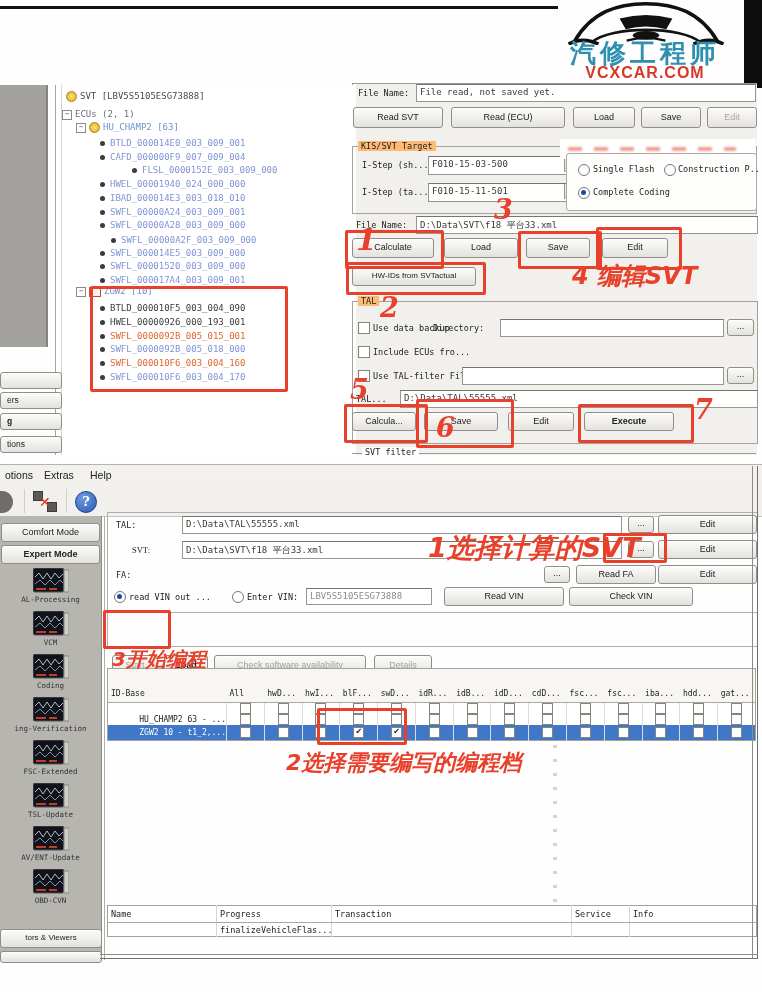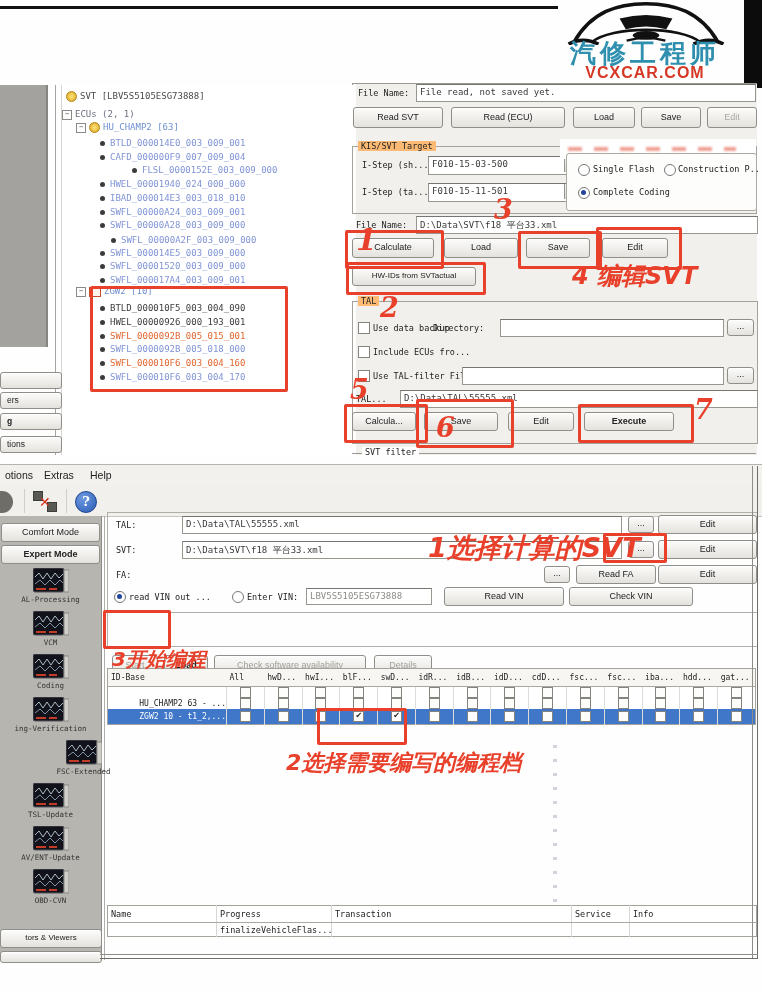--- a/index.html
+++ b/index.html
@@ -61,29 +61,29 @@
   #stub-buttons div.btn:nth-of-type(1){top:372px;}
   #stub-buttons div.btn:nth-of-type(2){top:392px;}
   #stub-buttons div.btn:nth-of-type(3){top:413px;font-weight:bold;}
   #stub-buttons div.btn:nth-of-type(4){top:436px;}
   
   .sb-item{position:absolute;left:0;width:101px;height:42px;text-align:center;}
   #sb-items div.sb-item:nth-of-type(1){top:568px;}
   #sb-items div.sb-item:nth-of-type(2){top:611px;}
   #sb-items div.sb-item:nth-of-type(3){top:654px;}
   #sb-items div.sb-item:nth-of-type(4){top:697px;}
-  #sb-items div.sb-item:nth-of-type(5){top:740px;margin-left:33px;}
+  #sb-items div.sb-item:nth-of-type(5){top:740px;}
   #sb-items div.sb-item:nth-of-type(6){top:783px;}
   #sb-items div.sb-item:nth-of-type(7){top:826px;}
   #sb-items div.sb-item:nth-of-type(8){top:869px;}
   .sb-label{font:7.5px "DejaVu Sans Mono",monospace;color:#333;margin-top:1px;}
   
   #matrix{position:absolute;left:107px;top:668px;width:649px;border-collapse:collapse;table-layout:fixed;
           background:#fff;border:1px solid #a3a29b;font:8px "DejaVu Sans Mono",monospace;color:#222;}
-  #matrix th{font-weight:normal;text-align:left;padding:2px 1px 2px 3px;border-bottom:1px solid #a9a8a1;
+  #matrix th{font-weight:normal;text-align:left;padding:18px 1px 2px 3px;border-bottom:1px solid #a9a8a1;
              background:#f7f6f3;height:13px;overflow:hidden;white-space:nowrap;}
   #matrix td{height:11px;padding:0;text-align:center;border-left:1px solid #dddcd7;overflow:hidden;white-space:nowrap;}
   #matrix td.nm{text-align:right;padding-left:3px;border-left:none;}
   #matrix tr.sel{background:#4077c8;}
   #matrix tr.sel td.nm{color:#fff;}
   .mcb{display:inline-block;width:9px;height:9px;background:#fdfdfc;border:1px solid #84837d;
        font:8px/8px "DejaVu Sans",sans-serif;color:#222;vertical-align:middle;}
   
   #progress{position:absolute;left:107px;top:905px;width:649px;border-collapse:collapse;table-layout:fixed;
             background:#fff;border:1px solid #a3a29b;font:8.5px "DejaVu Sans Mono",monospace;color:#222;}
@@ -367,21 +367,21 @@
     </div>
   <div class="btn" style="left:0;top:929px;width:100px;height:17px;font-size:8px;">tors &amp; Viewers</div>
   <div class="btn" style="left:0;top:951px;width:100px;height:10px;"></div>
 
   <div class="grp" style="left:107px;top:512px;width:649px;height:99px;border-color:#b0afa9;"></div>
   <div class="lbl" style="left:116px;top:520px;">TAL:</div>
   <div class="field" style="left:182px;top:516px;width:432px;height:12px;">D:\Data\TAL\55555.xml</div>
   <div class="btn" style="left:628px;top:516px;width:24px;height:15px;line-height:12px;">...</div>
   <div class="btn" style="left:658px;top:515px;width:97px;height:17px;">Edit</div>
 
-  <div class="lbl" style="left:116px;top:545px;">SVT:</div>
+  <div class="lbl" style="left:132px;top:545px;font-family:Liberation Serif, serif;">SVT:</div>
   <div class="field" style="left:182px;top:541px;width:432px;height:12px;">D:\Data\SVT\f18 平台33.xml</div>
   <div class="btn" style="left:628px;top:541px;width:24px;height:15px;line-height:12px;">...</div>
   <div class="btn" style="left:658px;top:540px;width:97px;height:17px;">Edit</div>
   <div class="redcn" style="left:428px;top:530px;font-size:27px;">1选择计算的SVT</div>
   <div class="redbox" style="left:603px;top:533px;width:58px;height:24px;"></div>
 
   <div class="lbl" style="left:116px;top:570px;">FA:</div>
   <div class="btn" style="left:544px;top:566px;width:24px;height:15px;line-height:12px;">...</div>
   <div class="btn" style="left:576px;top:565px;width:78px;height:17px;">Read FA</div>
   <div class="btn" style="left:658px;top:565px;width:97px;height:17px;">Edit</div>

